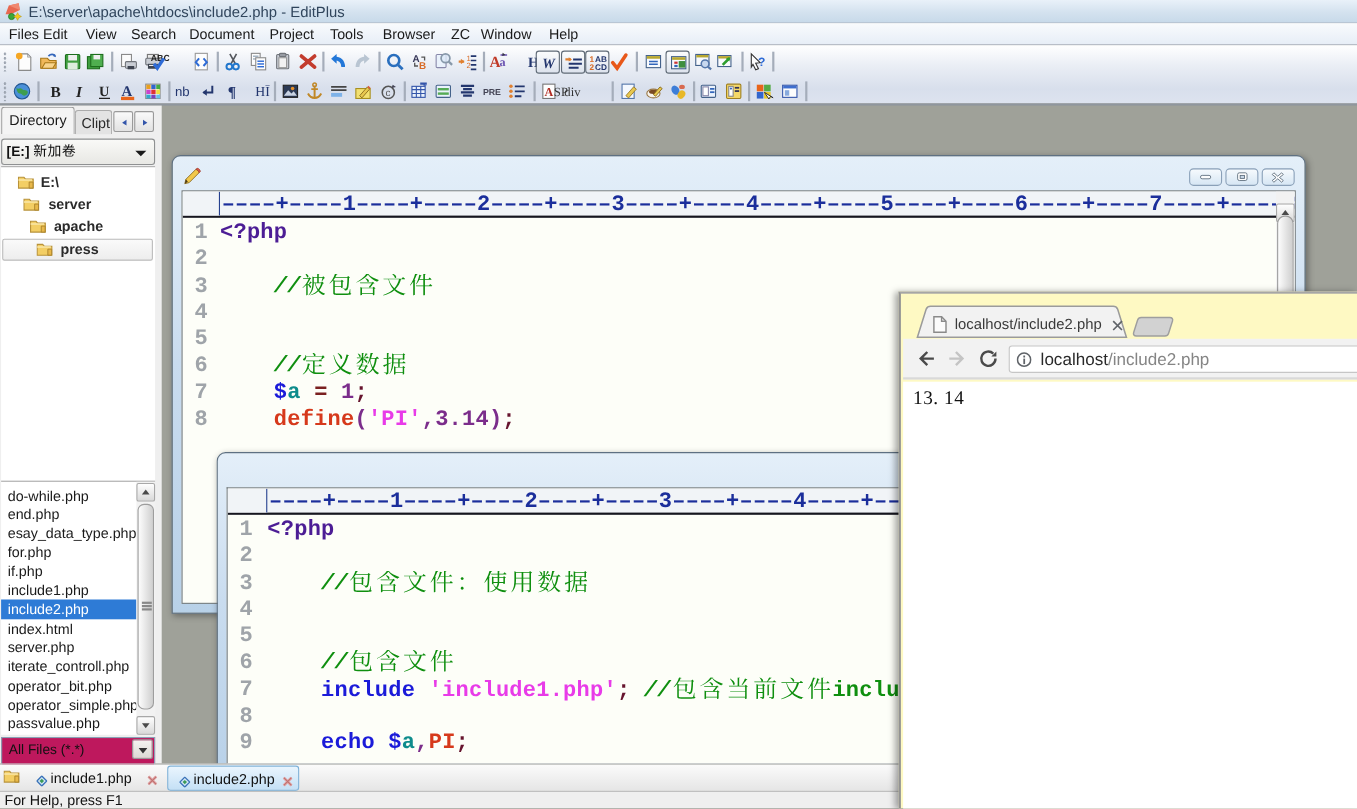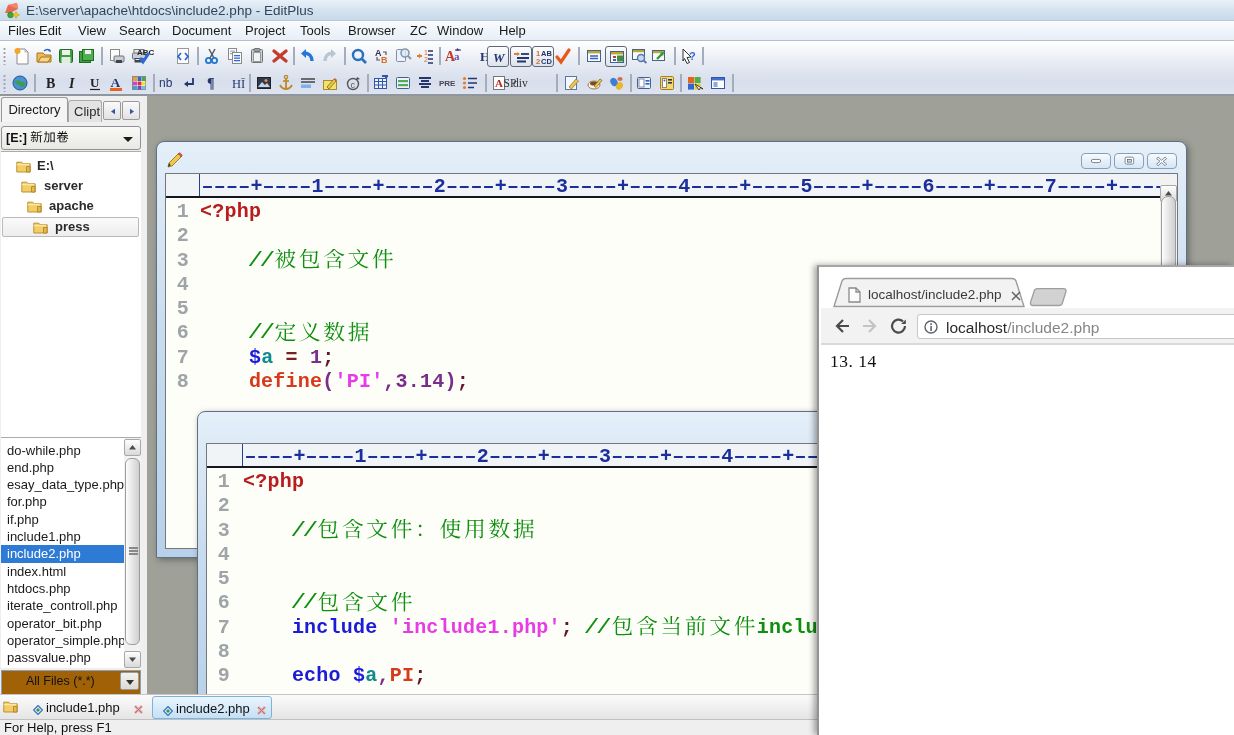--- a/index.html
+++ b/index.html
@@ -23,41 +23,41 @@
 .carr{position:absolute;right:7px;top:10px;width:0;height:0;border-left:5px solid transparent;border-right:5px solid transparent;border-top:5.5px solid #1A1A1A}
 #treebox{left:1px;top:55px;width:140px;height:286px;background:#FFF;border-top:1px solid #ABABAB}
 .trow2{position:absolute;font-size:13px;font-weight:600;color:#2A2A2A}
 #sel-htdocs{position:absolute;left:1px;top:65px;width:137px;height:20px;border:1px solid #B9B9B9;border-radius:2px;background:linear-gradient(#FAFAFA,#EDEDED)}
 #listbox{left:1px;top:341px;width:140px;height:231px;background:#FFF;border-top:1px solid #ABABAB}
 .li{position:absolute;left:0;width:123px;height:17.3px;font-size:13px;color:#1A1A1A;padding-left:6px;line-height:17.3px;white-space:nowrap;overflow:hidden}
 .lisel{background:#2E7BD6;color:#FFF}
 .vsc{position:absolute;background:#F2F2F2}
 .scbtn{position:absolute;width:17px;height:17px;background:linear-gradient(#FEFEFE,#D9D9D9);border:1px solid #A8A8A8;border-radius:2px}
 .scthumb{position:absolute;width:15px;background:linear-gradient(90deg,#FDFDFD,#CFCFCF);border:1px solid #9D9D9D;border-radius:6px}
-.combo2{left:1px;top:574px;width:140px;height:30px;background:#a16207;border:1px solid #8AA0B5;font-size:12.5px;color:#111;line-height:20px;padding-left:24px}
+.combo2{left:1px;top:574px;width:140px;height:30px;background:#be185d;border:1px solid #8AA0B5;font-size:12.5px;color:#111;line-height:20px;padding-left:6px}
 .c2btn{position:absolute;right:1px;top:1px;width:19px;height:18px;background:linear-gradient(#F4F3F0,#DCDAD4);border:1px solid #9A9A9A;border-radius:2px}
 #tabbar{left:0;top:694px;width:1234px;height:25px;background:linear-gradient(#FBFBFB,#E5E5E5);border-top:1px solid #C6C6C6}
 .dtab{position:absolute;top:1px;height:23px;font-size:13px;color:#111}
 .dtab.act{background:linear-gradient(#EAF5FE,#C4E0F5);border:1px solid #7FB2D9;border-radius:3px}
 #statusbar{left:0;top:719px;width:1234px;height:16px;background:#EFEFEF;border-top:1px solid #C0C0C0;font-size:13px;color:#111;line-height:15px;padding-left:4px}
 #mdi{left:147px;top:96px;width:1087px;height:598px;overflow:hidden}
 .win{position:absolute;border:1px solid #5E7082;border-radius:8px 8px 0 0;background:linear-gradient(#E4EFF9,#C9DCEF 45%,#B8D1E8);box-shadow:2px 2px 6px rgba(40,40,40,.45)}
 .cap{position:absolute;left:0;top:0;right:0;height:30px}
 .capt{position:absolute;left:30px;top:0;height:30px;line-height:32px;font-size:13px;color:#30485E;white-space:nowrap}
 .wbody{position:absolute;left:8px;right:8px;top:31px;bottom:0;border:1px solid #70797f;border-bottom:none;background:#FDFEF8;overflow:hidden}
 .ruler{position:absolute;left:0;top:0;right:0;height:24px;background:#F1F4F7;border-bottom:2px solid #16161E;overflow:hidden}
 .rgut{position:absolute;left:0;top:0;height:24px;border-right:1.5px solid #26418F;background:#F1F4F7}
 .rtext{position:absolute;top:0;height:24px;line-height:25px;font-family:"Liberation Mono",monospace;font-size:20px;font-weight:bold;color:#1B2E9B;white-space:pre;letter-spacing:.22px}
 .code{position:absolute;top:26px;left:0;right:0;bottom:0;font-family:"Liberation Mono",monospace;font-size:20px;font-weight:bold;letter-spacing:.22px}
 .cl{display:flex;height:24.3px;line-height:24.3px;white-space:pre}
 .ln{text-align:right;color:#9FA4A9;flex:none}
-.mn{color:#b91c1c}.gr{color:#0F8F0F;font-style:italic}.grr{color:#0F8F0F}
+.mn{color:#4c1d95}.gr{color:#0F8F0F;font-style:italic}.grr{color:#0F8F0F}
 .bl{color:#1B1BD9}.tl{color:#0E8C8C}.eq{color:#7A2020}.pu{color:#7B2D8B}
 .sm{color:#66142E}.st{color:#E83BE8}.fn{color:#D6391B}
-#chrome{left:817px;top:265px;width:417px;height:470px;background:#ffffff;border-left:2px solid #939393;border-top:2px solid #A6A6A6;box-shadow:-3px 0 6px rgba(0,0,0,.35)}
+#chrome{left:817px;top:265px;width:417px;height:470px;background:#fef9c3;border-left:2px solid #939393;border-top:2px solid #A6A6A6;box-shadow:-3px 0 6px rgba(0,0,0,.35)}
 #ctoolbar{position:absolute;left:2px;top:41px;width:415px;height:37px;background:#F2F2F2;border-bottom:2px solid #D9D9D9}
 #omni{position:absolute;left:98px;top:47px;width:330px;height:25px;background:#FFF;border:1.5px solid #C6C6C6;border-radius:3px}
 #ccontent{position:absolute;left:2px;top:80px;width:415px;height:390px;background:#FFF}
 #pout{position:absolute;left:11px;top:84px;font-family:"Liberation Serif",serif;font-size:17.5px;color:#111;letter-spacing:.5px}
 </style></head><body>
 <div id="titlebar" class="ab"></div>
 <div class="ab" style="left:4px;top:2px"><svg width="17" height="17" viewBox="0 0 17 17">
       <path d="M1 11L4 3l9-2 1 6-8 4z" fill="#E86850"></path>
       <path d="M4 3l9-2 1 6z" fill="#F08870"></path>
       <circle cx="6.5" cy="13" r="2.8" fill="#3AA83A" stroke="#1E7E1E" stroke-width=".7"></circle>
@@ -441,21 +441,21 @@
     </div>
     <div id="listbox" class="ab">
       <div class="li" style="top:3.5px">do-while.php</div>
       <div class="li" style="top:20.8px">end.php</div>
       <div class="li" style="top:38.1px">esay_data_type.php</div>
       <div class="li" style="top:55.4px">for.php</div>
       <div class="li" style="top:72.7px">if.php</div>
       <div class="li" style="top:90.0px">include1.php</div>
       <div class="li lisel" style="top:107.3px">include2.php</div>
       <div class="li" style="top:124.6px">index.html</div>
-      <div class="li" style="top:141.9px">htdocs.php</div>
+      <div class="li" style="top:141.9px">server.php</div>
       <div class="li" style="top:159.2px">iterate_controll.php</div>
       <div class="li" style="top:176.5px">operator_bit.php</div>
       <div class="li" style="top:193.8px">operator_simple.php</div>
       <div class="li" style="top:211.1px">passvalue.php</div>
       <div class="vsc" style="left:123px;top:0;width:17px;height:231px"></div>
       <div class="scbtn" style="left:123px;top:1px"><svg width="15" height="15" viewBox="0 0 15 15">
           <path d="M7.5 5L11 9.5H4z" fill="#4A4A4A"></path>
         </svg></div>
       <div class="scthumb" style="left:124px;top:20px;height:187px">
         <div style="position:absolute;left:3px;top:88px;width:9px;height:1.5px;background:#888;box-shadow:0 3px 0 #888,0 6px 0 #888"></div>

